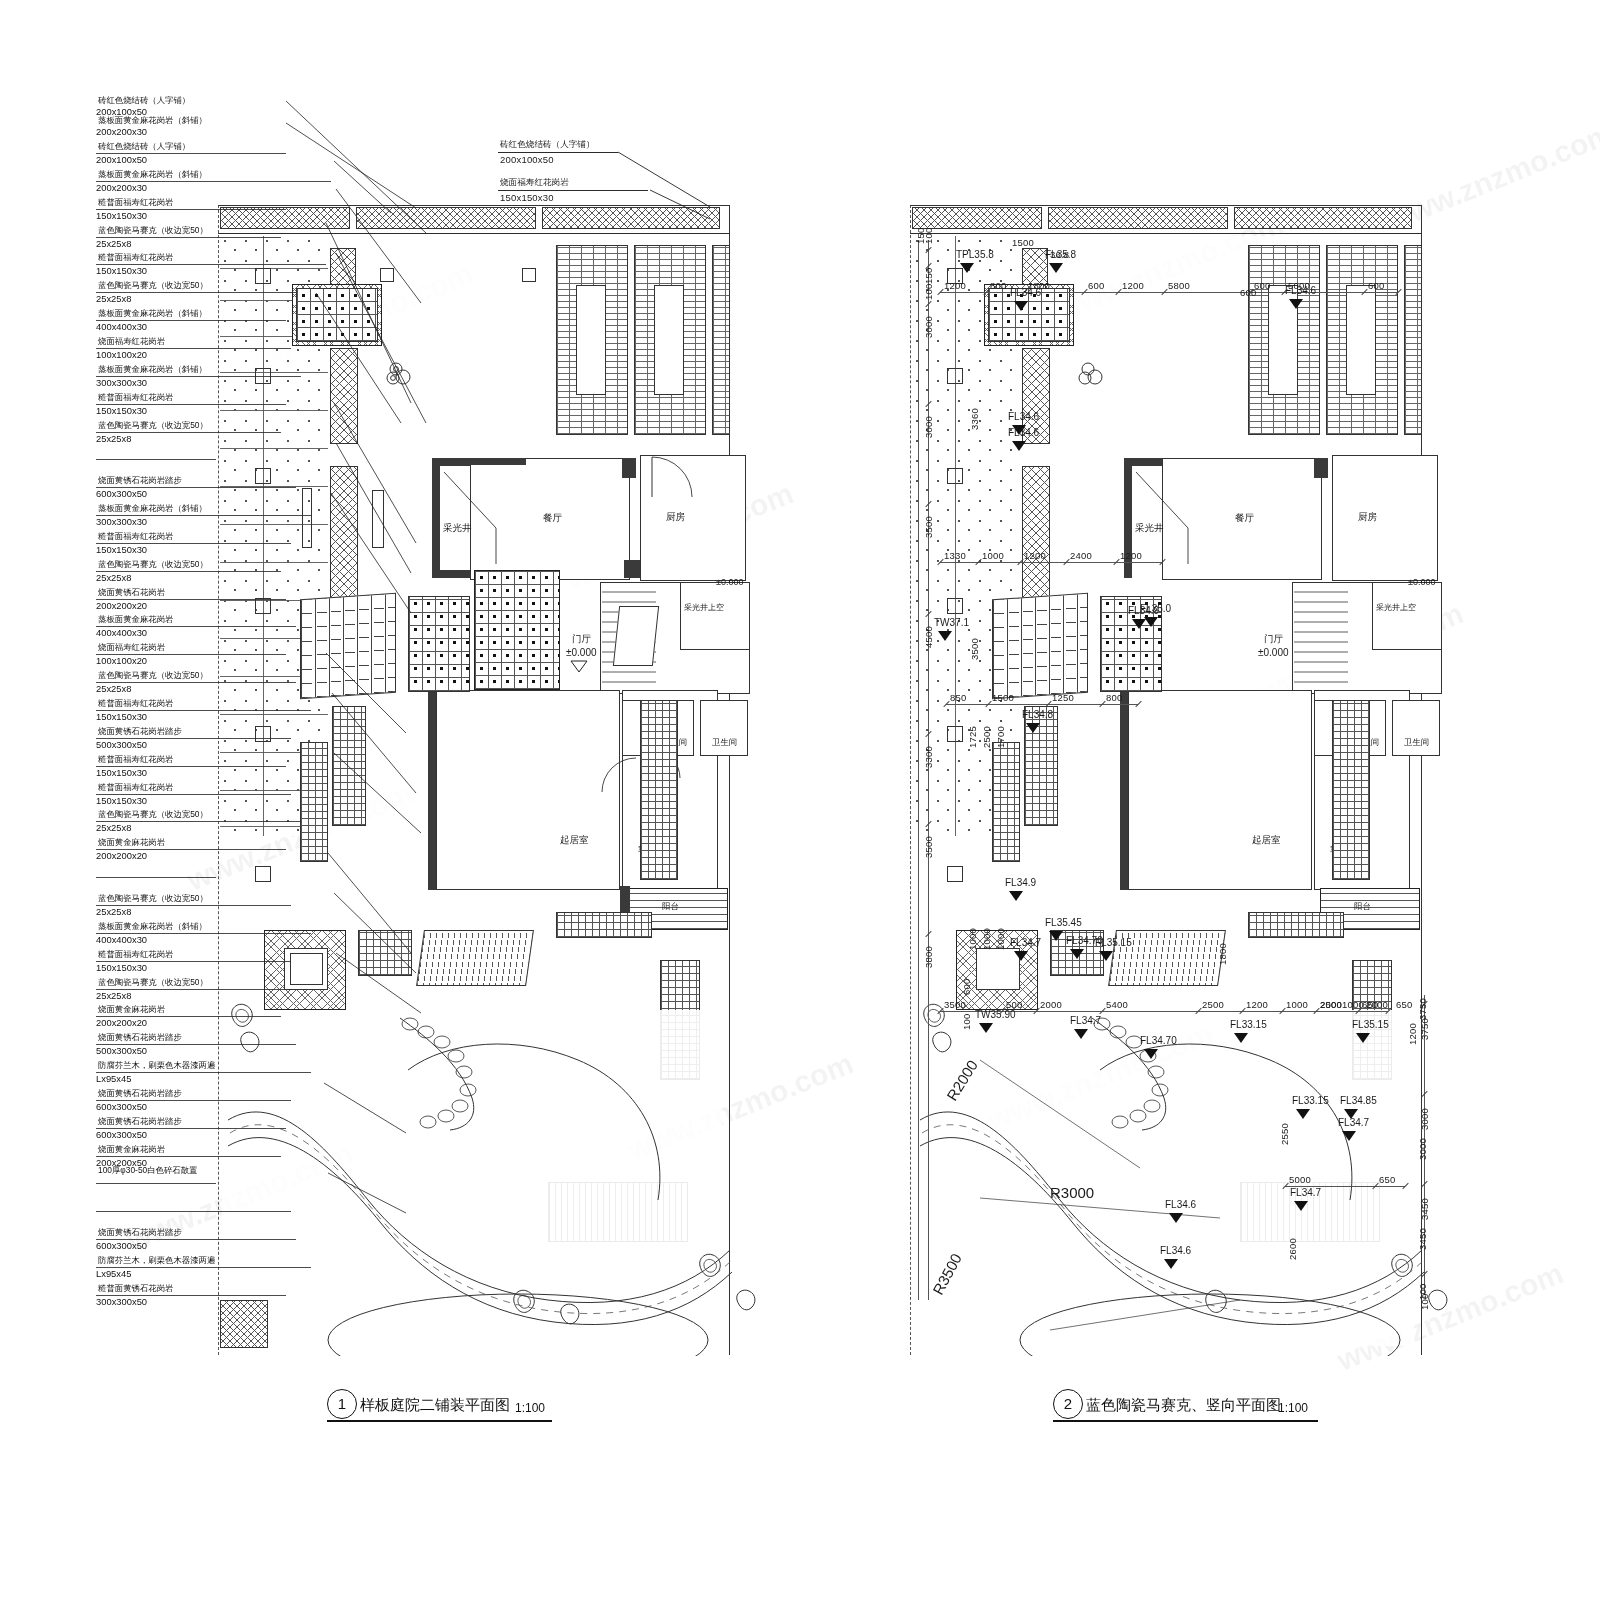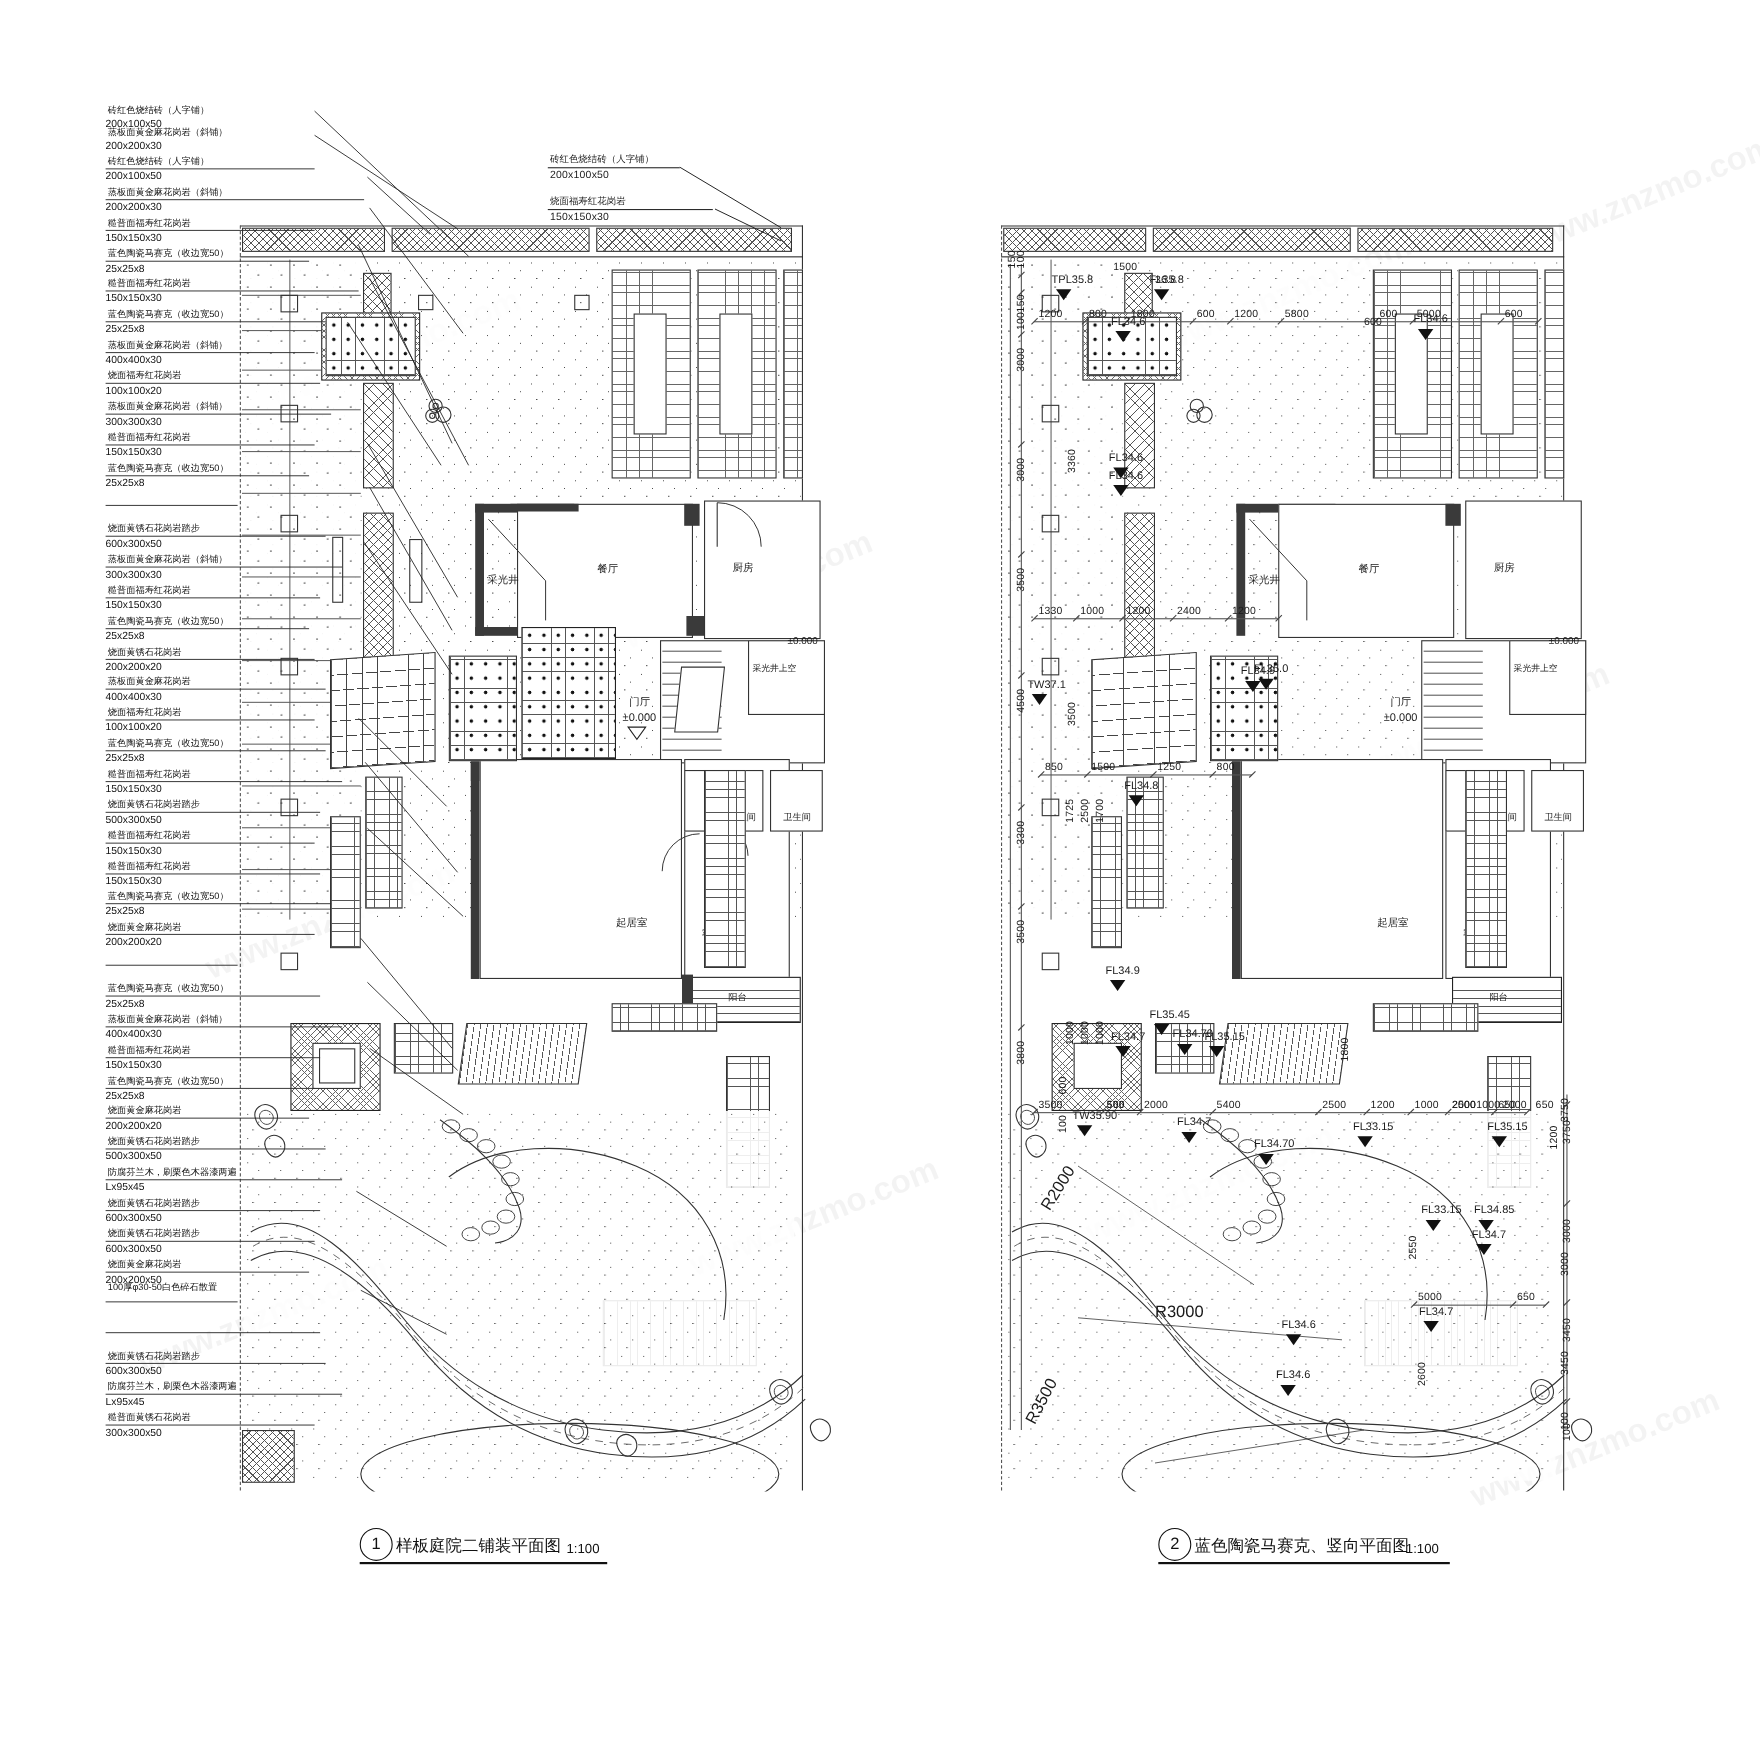--- a/index.html
+++ b/index.html
@@ -729,21 +729,21 @@
       <div class="cad dimtxt" style="left: 992px; top: 693px;">1500</div>
       <div style="position: absolute; left: 988px; top: 700px; width: 1px; height: 8px; background: rgb(68, 68, 68); transform: rotate(45deg);"></div>
       <div class="cad dimtxt" style="left: 1052px; top: 693px;">1250</div>
       <div style="position: absolute; left: 1048px; top: 700px; width: 1px; height: 8px; background: rgb(68, 68, 68); transform: rotate(45deg);"></div>
       <div class="cad dimtxt" style="left: 1106px; top: 693px;">800</div>
       <div style="position: absolute; left: 1102px; top: 700px; width: 1px; height: 8px; background: rgb(68, 68, 68); transform: rotate(45deg);"></div>
       <div style="position: absolute; left: 1138px; top: 700px; width: 1px; height: 8px; background: rgb(68, 68, 68); transform: rotate(45deg);"></div>
       <div class="rule h" style="left: 940px; top: 1011px; width: 448px; background: rgb(85, 85, 85);"></div>
       <div class="cad dimtxt" style="left: 944px; top: 1000px;">3500</div>
       <div style="position: absolute; left: 940px; top: 1007px; width: 1px; height: 8px; background: rgb(68, 68, 68); transform: rotate(45deg);"></div>
-      <div class="cad dimtxt" style="left: 1006px; top: 1000px; font-weight: bold;">500</div>
+      <div class="cad dimtxt" style="left: 1006px; top: 1000px;">500</div>
       <div style="position: absolute; left: 1002px; top: 1007px; width: 1px; height: 8px; background: rgb(68, 68, 68); transform: rotate(45deg);"></div>
       <div class="cad dimtxt" style="left: 1040px; top: 1000px;">2000</div>
       <div style="position: absolute; left: 1036px; top: 1007px; width: 1px; height: 8px; background: rgb(68, 68, 68); transform: rotate(45deg);"></div>
       <div class="cad dimtxt" style="left: 1106px; top: 1000px;">5400</div>
       <div style="position: absolute; left: 1102px; top: 1007px; width: 1px; height: 8px; background: rgb(68, 68, 68); transform: rotate(45deg);"></div>
       <div class="cad dimtxt" style="left: 1202px; top: 1000px;">2500</div>
       <div style="position: absolute; left: 1198px; top: 1007px; width: 1px; height: 8px; background: rgb(68, 68, 68); transform: rotate(45deg);"></div>
       <div class="cad dimtxt" style="left: 1246px; top: 1000px;">1200</div>
       <div style="position: absolute; left: 1242px; top: 1007px; width: 1px; height: 8px; background: rgb(68, 68, 68); transform: rotate(45deg);"></div>
       <div class="cad dimtxt" style="left: 1286px; top: 1000px;">1000</div>

